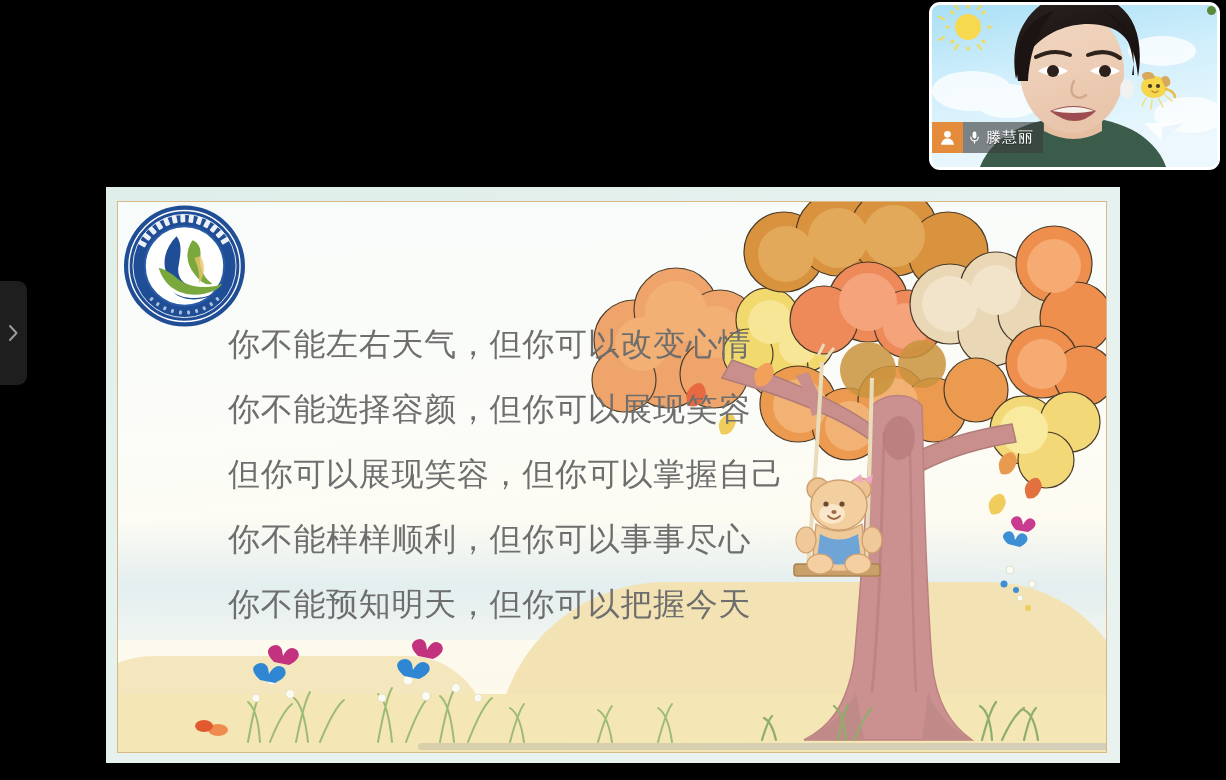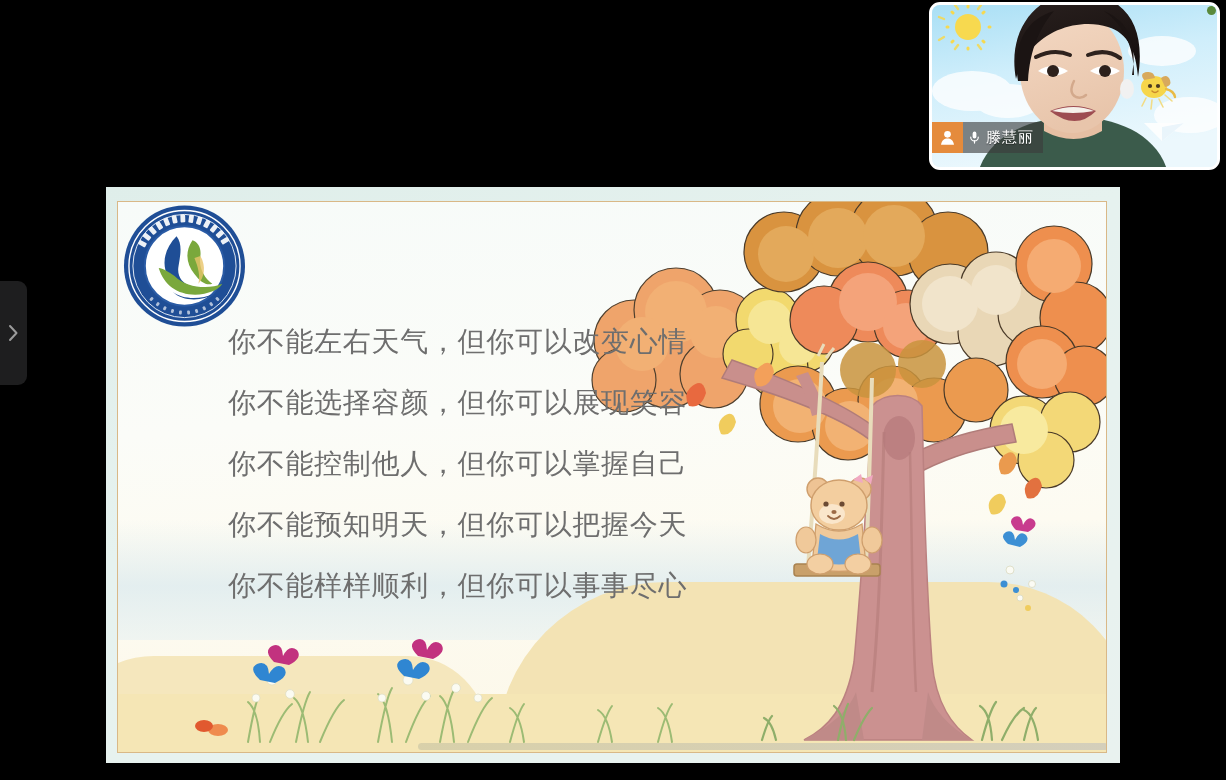--- a/index.html
+++ b/index.html
@@ -39,21 +39,21 @@
   .water{position:absolute;left:40px;bottom:18px;width:330px;height:40px;
       background:#dfeef1;border-radius:50%;}
   .bottom-shadow{position:absolute;left:300px;bottom:2px;width:690px;height:7px;
       background:linear-gradient(90deg,#cfc9a6,#c9c7bd);border-radius:4px;opacity:.75;}
 
   
   #school-logo{position:absolute;left:3px;top:0px;width:127px;height:128px;z-index:6;}
 
   
   #verse{position:absolute;left:110px;top:126px;width:560px;z-index:5;}
-  .verse-line{font-size:28px;color:#6e6e6e;letter-spacing:.7px;
+  .verse-line{font-size:32px;color:#6e6e6e;letter-spacing:.7px;
       line-height:1;margin-bottom:33px;white-space:nowrap;
       font-family:"Liberation Sans","DejaVu Sans",sans-serif;}
 
   
   #tree-art{position:absolute;right:-6px;bottom:0;width:540px;height:560px;z-index:4;}
 
   
   #video-tile{position:absolute;left:929px;top:2px;width:291px;height:168px;
       border:3px solid #ffffff;border-radius:11px;overflow:hidden;box-sizing:border-box;
       background:linear-gradient(190deg,#bfe6f7 0%,#d9f0fb 35%,#eaf7fd 70%,#f2fafd 100%);}
@@ -363,23 +363,23 @@
           <path d="M56 34 C44 46, 40 62, 48 76 C52 84, 62 88, 70 84 C62 82, 56 74, 58 64 C60 52, 62 42, 56 34 Z" fill="#1f4e96"></path>
           <path d="M72 38 C64 50, 66 62, 74 72 C80 80, 86 84, 92 82 C84 76, 78 66, 80 54 C81 46, 78 40, 72 38 Z" fill="#7aa83c"></path>
           <path d="M38 66 C44 86, 62 96, 84 92 C94 90, 100 86, 102 82 C88 88, 66 86, 54 74 C48 70, 42 66, 38 66 Z" fill="#7aa83c"></path>
           <path d="M52 90 C62 98, 80 98, 94 92 C82 100, 62 100, 52 90 Z" fill="#1f4e96"></path>
           <path d="M74 56 C78 66, 80 74, 78 82 C84 76, 86 64, 80 54 Z" fill="#e9c46a" opacity=".8"></path>
         </svg>
 
         <div id="verse">
           <div class="verse-line">你不能左右天气，但你可以改变心情</div>
           <div class="verse-line">你不能选择容颜，但你可以展现笑容</div>
-          <div class="verse-line">你不能控制他人，但你可以掌握自己</div>
+          <div class="verse-line">但你可以展现笑容，但你可以掌握自己</div>
+          <div class="verse-line">你不能样样顺利，但你可以事事尽心</div>
           <div class="verse-line">你不能预知明天，但你可以把握今天</div>
-          <div class="verse-line">你不能样样顺利，但你可以事事尽心</div>
         </div>
 
         <svg style="position:absolute;left:60px;bottom:0;width:560px;height:130px;" viewBox="0 0 560 130">
           <g stroke="#9cbb74" stroke-width="2" fill="none" stroke-linecap="round">
             <path d="M70 120 q6 -34 10 -44 M82 120 q-2 -32 -12 -40 M92 120 q12 -30 22 -38"></path>
             <path d="M118 120 q8 -40 14 -50 M130 120 q-4 -36 -14 -44 M142 120 q14 -34 24 -42"></path>
             <path d="M200 120 q8 -44 14 -54 M214 120 q-4 -40 -14 -48 M228 120 q14 -38 24 -46"></path>
             <path d="M262 120 q8 -42 14 -52 M276 120 q-4 -38 -14 -46 M290 120 q14 -36 24 -44"></path>
             <path d="M332 120 q8 -30 14 -38 M346 120 q-4 -28 -14 -34"></path>
             <path d="M420 120 q8 -28 14 -36 M434 120 q-4 -26 -14 -32"></path>

